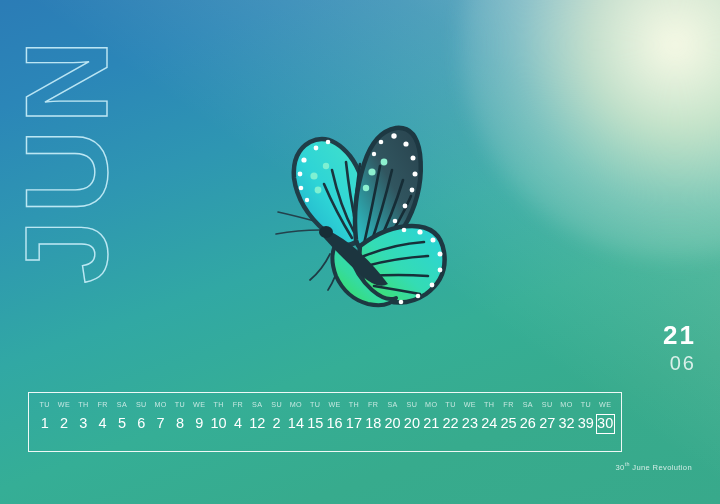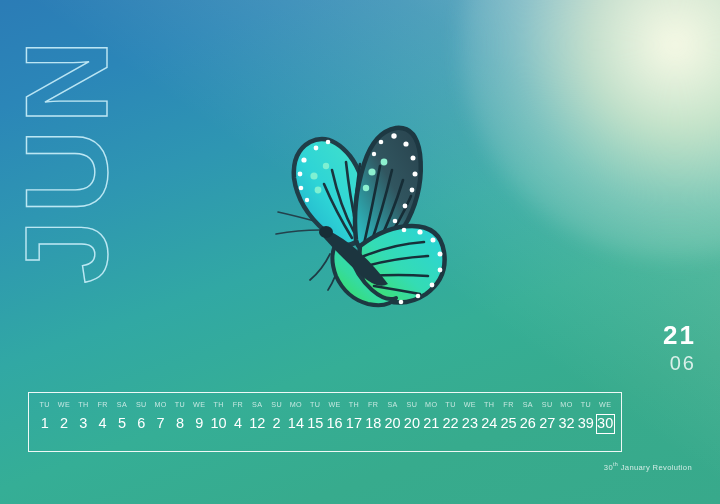--- a/index.html
+++ b/index.html
@@ -403,16 +403,16 @@
           <span class="num">39</span>
         </div>
         <div class="day marked">
           <span class="dow">WE</span>
           <span class="num">30</span>
         </div>
       </div>
   </div>
 
   <div class="footnote">
-    <span>30</span><sup>th</sup><span> January Revolution</span>
+    <span>30</span><sup>th</sup><span> June Revolution</span>
   </div>
 
 </div>
 
 </body></html>

